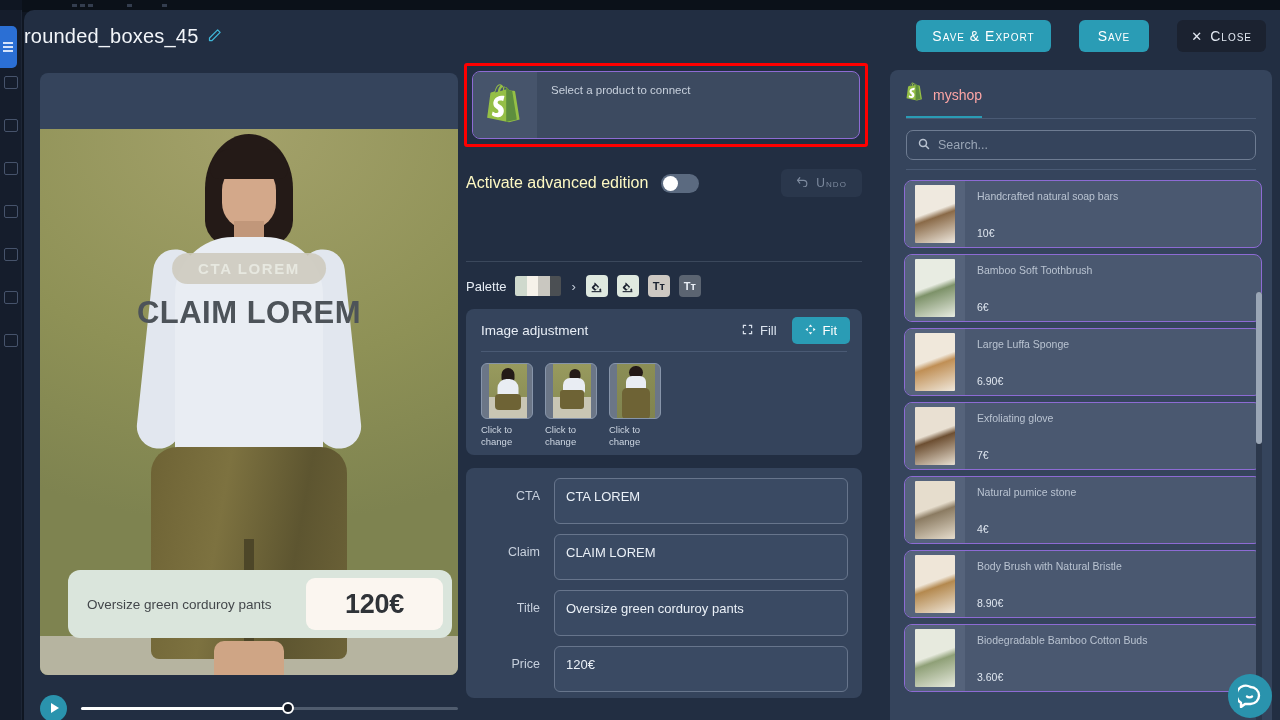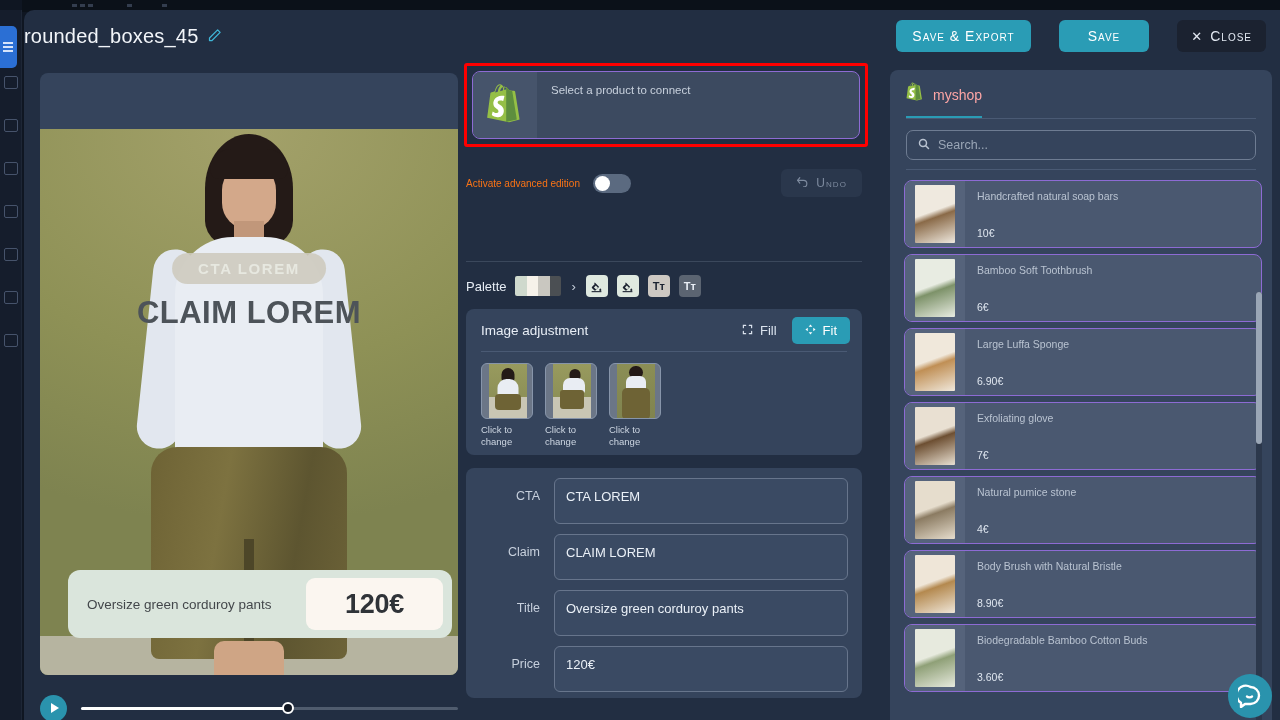--- a/index.html
+++ b/index.html
@@ -53,21 +53,21 @@
   }
   #edit-icon { cursor: pointer; line-height: 0; }
   #header-actions { margin-left: auto; display: flex; align-items: center; gap: 28px; }
   .btn {
     border: none; cursor: pointer;
     font-family: "Liberation Sans", sans-serif;
     font-variant: small-caps; letter-spacing: 1px;
     border-radius: 6px; color: #fff;
   }
   #btn-save-export { background: #2a9cb5; padding: 8px 16px; font-size: 14px; }
-  #btn-save { background: #2a9cb5; padding: 8px 29px; font-size: 14px; }
+  #btn-save { background: #2a9cb5; padding: 8px 19px; font-size: 14px; }
   #btn-close {
     background: #1b2230; padding: 8px 14px; font-size: 14px; color: #e3e9f2;
     display: flex; align-items: center; gap: 7px;
   }
   #btn-close .x { font-size: 13px; font-variant: normal; }
 
   
   #modal-body { position: absolute; left: 0; right: 0; top: 52px; bottom: 0; }
 
   
@@ -207,21 +207,21 @@
     flex: 0 0 auto;
   }
   #connect-label { padding: 12px 0 0 14px; font-size: 11.5px; color: #c8d1dd; }
 
   .divider { height: 1px; background: #3b485c; }
 
   #adv-row {
     position: absolute; left: 18px; top: 106px; width: 396px; height: 30px;
     display: flex; align-items: center;
   }
-  #adv-label { font-size: 10px; color: #f97316; }
+  #adv-label { font-size: 16px; color: #fef9c3; }
   #adv-toggle {
     margin-left: 13px; width: 38px; height: 19px; border-radius: 11px;
     background: #5b6a80; position: relative; cursor: pointer;
   }
   #adv-toggle .knob {
     position: absolute; left: 2px; top: 2px; width: 15px; height: 15px;
     border-radius: 50%; background: #fff;
   }
   #undo-btn {
     margin-left: auto; background: #2a374c; color: #7d8a9e;

